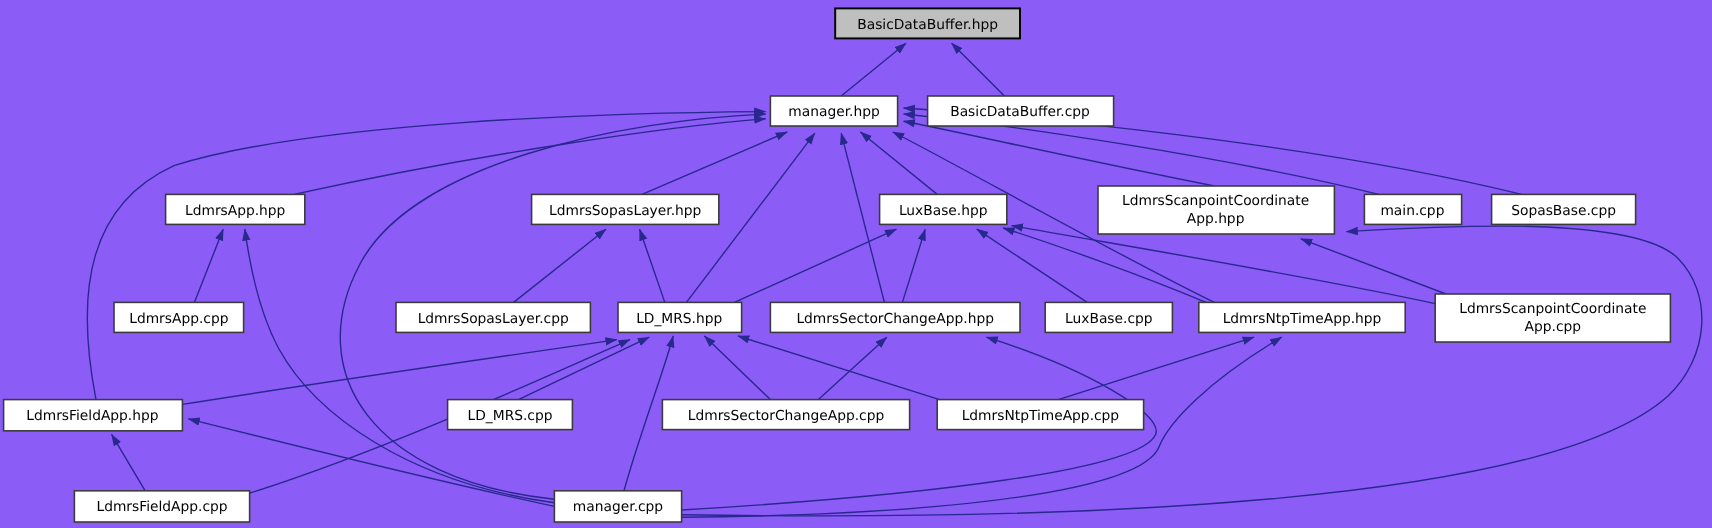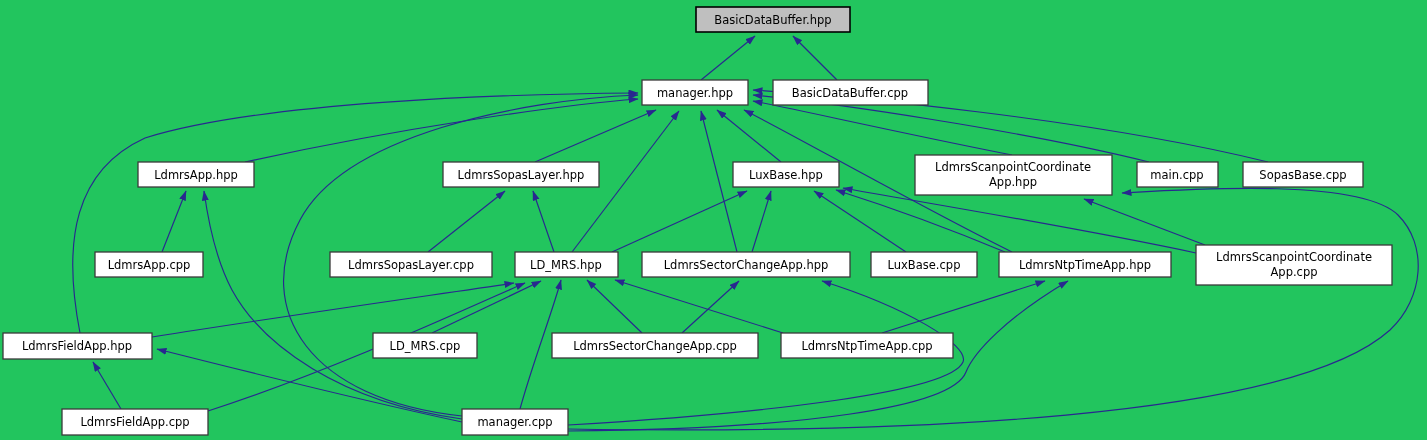--- a/index.html
+++ b/index.html
@@ -1,16 +1,16 @@
 <!DOCTYPE html>
 <html><head>
 <meta charset="utf-8">
 <style>
   html,body{margin:0;padding:0;background:#ffffff;}
-  .stage{position:relative;width:1427px;height:440px;background:#22c55e;overflow:hidden;}
+  .stage{position:relative;width:1427px;height:440px;background:#8b5cf6;overflow:hidden;}
   svg{display:block;font-family:"DejaVu Sans","Liberation Sans",sans-serif;}
   .node rect{fill:#ffffff;stroke:#3a3a3a;stroke-width:1.3;}
   .node.hl rect{fill:#bfbfbf;stroke:#000000;stroke-width:1.6;}
   .node text{fill:#000000;font-size:11.5px;text-anchor:middle;}
   .edge{fill:none;stroke:#28288f;stroke-width:1.15;}
 </style>
 </head>
 <body>
 
 <div class="stage">

